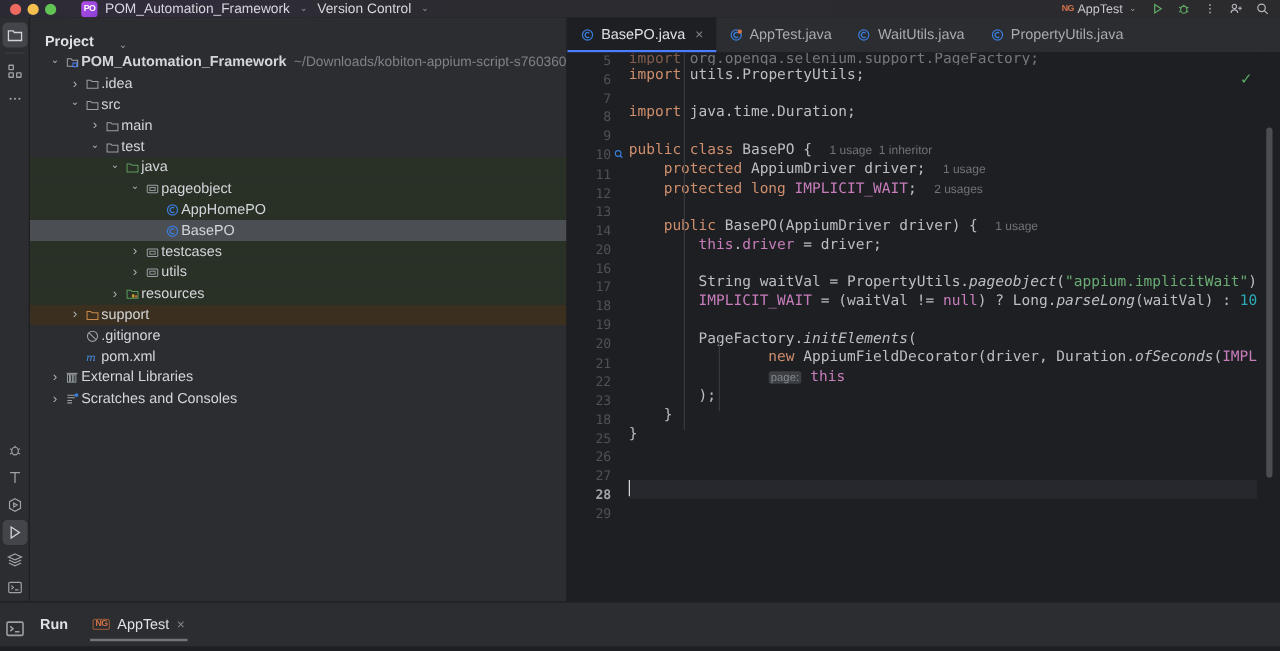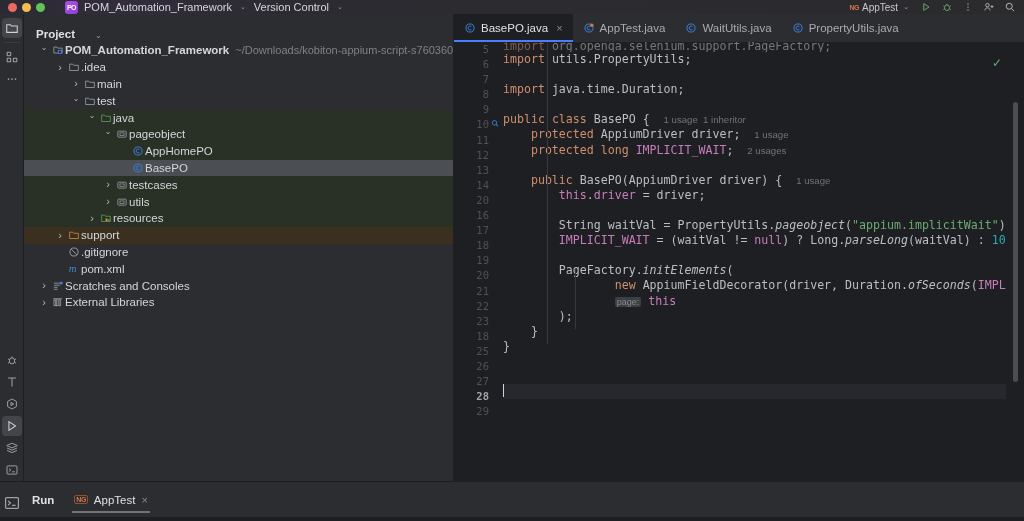--- a/index.html
+++ b/index.html
@@ -319,20 +319,29 @@
           </div>
           <div class="node" style="padding-left: 30px;">
             <span class="arrow right"></span>
             <span class="nicon">
               <svg viewBox="0 0 16 16">
                 <path d="M2.2 4.2h4l1.2 1.5h6.4v7H2.2z" fill="none" stroke="#9aa0a6" stroke-width="1.1"></path>
               </svg>
             </span>
             <span class="nlabel">.idea</span>
           </div>
+          <div class="node" style="padding-left: 30px;">
+            <span class="arrow down"></span>
+            <span class="nicon">
+              <svg viewBox="0 0 16 16">
+                <path d="M2.2 4.2h4l1.2 1.5h6.4v7H2.2z" fill="none" stroke="#9aa0a6" stroke-width="1.1"></path>
+              </svg>
+            </span>
+            <span class="nlabel">src</span>
+          </div>
           <div class="node" style="padding-left: 46px;">
             <span class="arrow right"></span>
             <span class="nicon">
               <svg viewBox="0 0 16 16">
                 <path d="M2.2 4.2h4l1.2 1.5h6.4v7H2.2z" fill="none" stroke="#9aa0a6" stroke-width="1.1"></path>
               </svg>
             </span>
             <span class="nlabel">main</span>
           </div>
           <div class="node" style="padding-left: 46px;">
@@ -434,42 +443,42 @@
             <span class="nlabel">.gitignore</span>
           </div>
           <div class="node" style="padding-left: 30px;">
             <span class="arrow "></span>
             <span class="nicon">
               <svg viewBox="0 0 16 16">
                 <text x="1" y="12" font-family="DejaVu Serif, serif" font-size="11" font-style="italic" fill="#4a8ee8">m</text>
               </svg>
             </span>
             <span class="nlabel">pom.xml</span>
-          </div>
-          <div class="node" style="padding-left: 14px;">
-            <span class="arrow right"></span>
-            <span class="nicon">
-              <svg viewBox="0 0 16 16">
-                <path d="M2.5 4.2h8M2.5 7h8M2.5 9.8h5M2.5 12.4h5" stroke="#9aa0a6" stroke-width="1.1"></path>
-                <circle cx="12.3" cy="4" r="2" fill="#3b7ddd"></circle>
-              </svg>
-            </span>
-            <span class="nlabel">Scratches and Consoles</span>
           </div>
           <div class="node" style="padding-left: 14px;">
             <span class="arrow right"></span>
             <span class="nicon">
               <svg viewBox="0 0 16 16">
                 <rect x="2.6" y="5" width="2.2" height="8" fill="none" stroke="#9aa0a6" stroke-width="1"></rect>
                 <rect x="6" y="5" width="2.2" height="8" fill="none" stroke="#9aa0a6" stroke-width="1"></rect>
                 <rect x="9.4" y="5" width="2.2" height="8" fill="none" stroke="#9aa0a6" stroke-width="1"></rect>
                 <path d="M1.8 3.6h11.6" stroke="#9aa0a6" stroke-width="1.1"></path>
               </svg>
             </span>
             <span class="nlabel">External Libraries</span>
+          </div>
+          <div class="node" style="padding-left: 14px;">
+            <span class="arrow right"></span>
+            <span class="nicon">
+              <svg viewBox="0 0 16 16">
+                <path d="M2.5 4.2h8M2.5 7h8M2.5 9.8h5M2.5 12.4h5" stroke="#9aa0a6" stroke-width="1.1"></path>
+                <circle cx="12.3" cy="4" r="2" fill="#3b7ddd"></circle>
+              </svg>
+            </span>
+            <span class="nlabel">Scratches and Consoles</span>
           </div>
         </div>
       <div class="pp-resize"></div>
     </div>
 
     <div class="editor-area">
       <div class="tabbar" id="tabbar">
           <div class="tab active">
             <span class="tico">
               <svg viewBox="0 0 16 16">

